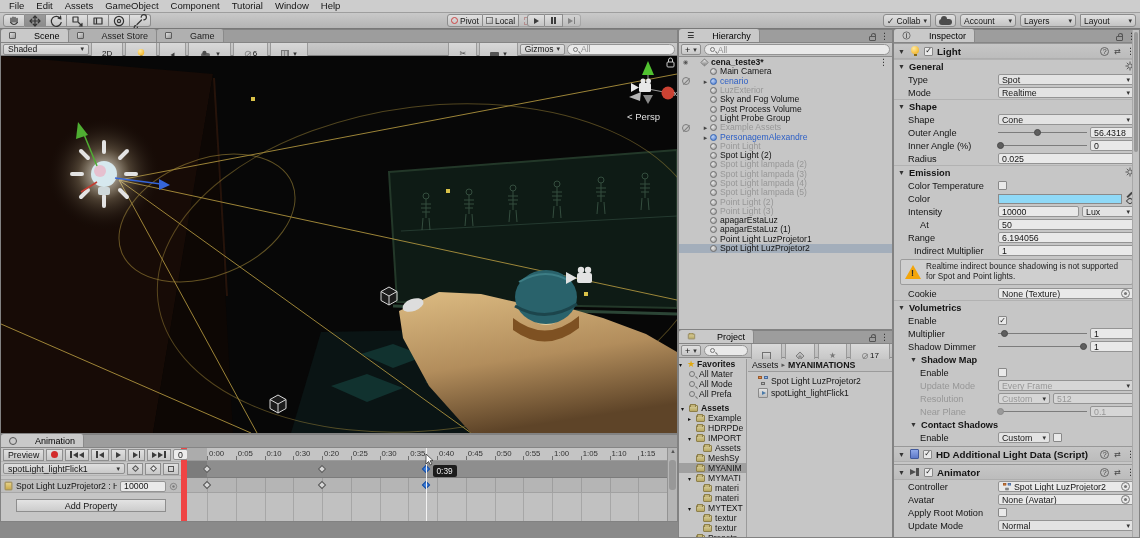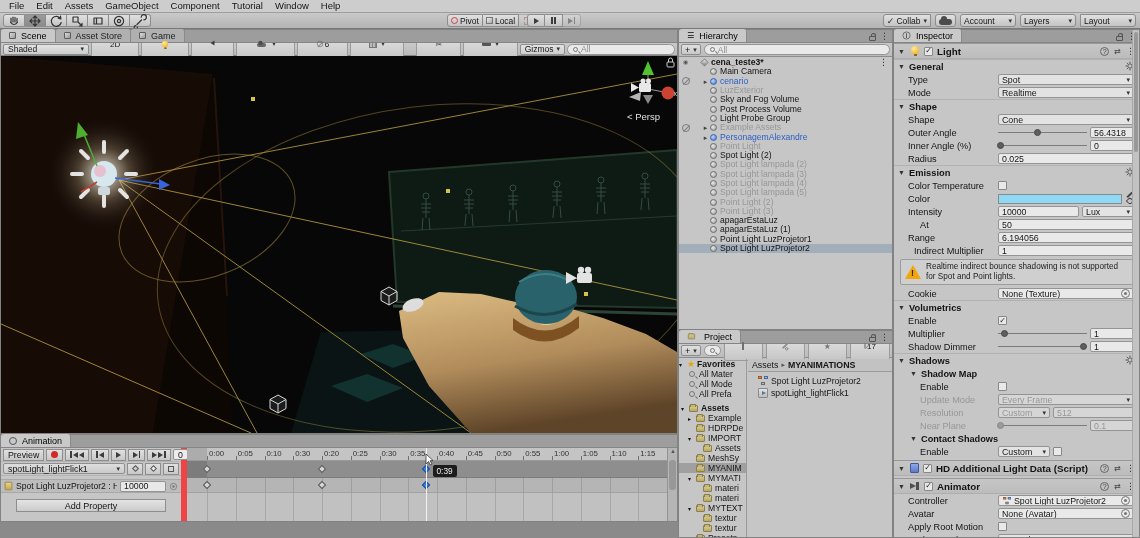--- a/index.html
+++ b/index.html
@@ -23,31 +23,31 @@
 .cloud{width:13px;height:6px;background:#4c4c4c;border-radius:6px;position:relative;margin-top:2px}
 .cloud:before{content:'';position:absolute;left:2px;top:-3px;width:6px;height:6px;border-radius:50%;background:#4c4c4c}
 .checkmark{color:#2a2a2a;font-size:9px;margin-right:2px}
 
 .tri-r{width:0;height:0;border-style:solid;border-width:3.5px 0 3.5px 5.5px;border-color:transparent transparent transparent #3c3c3c}
 .tri-l{width:0;height:0;border-style:solid;border-width:3.5px 5.5px 3.5px 0;border-color:transparent #3c3c3c transparent transparent}
 .vbar{width:1.7px;height:7px;background:#3c3c3c}
 .pausebars{display:flex;gap:1.6px}
 
 .tabbar{height:13px;background:#9d9d9d;display:flex;align-items:flex-end;border-bottom:1px solid #858585;position:relative}
-.tab{height:13px;padding:0 8px;font-size:9px;line-height:12px;background:#b0b0b0;border-right:1px solid #8a8a8a;border-radius:3px 3px 0 0;display:flex;align-items:center;gap:5px;color:#222}
+.tab{height:13px;padding:0 8px;font-size:9px;line-height:12px;background:#b0b0b0;border-right:1px solid #8a8a8a;border-radius:3px 3px 0 0;display:flex;align-items:center;gap:18px;color:#222}
 .tab.active{background:#c9c9c9;color:#000}
 .tabicon{width:7px;height:7px;border:1px solid #5c5c5c;border-radius:1px;background:linear-gradient(135deg,#ddd,#999)}
 .corner{position:absolute;right:3px;top:2px;display:flex;gap:4px;align-items:center}
 .kebab{font-size:9px;color:#333;line-height:9px}
 .lock{width:7px;height:5px;border:1px solid #555;border-radius:1px;position:relative;margin-top:3px}
 .lock:before{content:'';position:absolute;left:1px;top:-4px;width:3px;height:3px;border:1px solid #555;border-bottom:none;border-radius:3px 3px 0 0}
 
 #scene-toolbar{height:13px;background:linear-gradient(#c9c9c9,#bababa);border-bottom:1px solid #828282;display:flex;align-items:center;padding:0 2px;gap:2px}
 .sdd{height:11px;border:1px solid #8e8e8e;border-radius:2px;background:linear-gradient(#e3e3e3,#cdcdcd);display:flex;align-items:center;padding:0 4px;font-size:8.5px}
-.sicon{height:20px;min-width:15px;border:1px solid #9a9a9a;border-radius:2px;background:linear-gradient(#dcdcdc,#c6c6c6);display:flex;align-items:flex-start;justify-content:center;font-size:8px;padding:0 18px;gap:1px}
+.sicon{height:20px;min-width:15px;border:1px solid #9a9a9a;border-radius:2px;background:linear-gradient(#dcdcdc,#c6c6c6);display:flex;align-items:flex-end;justify-content:center;font-size:8px;padding:0 10px;gap:1px}
 .searchbox{height:11px;background:#e9e9e9;border:1px solid #949494;border-radius:7px;display:flex;align-items:center;padding:0 5px;gap:3px;color:#8b8b8b;font-size:8.5px}
 .mag{width:5px;height:5px;border:1px solid #777;border-radius:50%;position:relative;flex:none}
 .mag:before{content:'';position:absolute;left:4px;top:4px;width:3px;height:1px;background:#777;transform:rotate(45deg)}
 #viewport{position:relative;width:676px;height:377px;background:#060606;overflow:hidden}
 
 .ptoolbar{height:14px;background:linear-gradient(#c9c9c9,#bcbcbc);border-bottom:1px solid #8d8d8d;display:flex;align-items:center;padding:0 2px;gap:3px}
 .plusbtn{height:11px;border:1px solid #8e8e8e;border-radius:2px;background:linear-gradient(#e0e0e0,#c8c8c8);padding:0 3px;display:flex;align-items:center;font-size:9px}
 .hrow{display:flex;align-items:center;height:9.3px;font-size:8.6px;line-height:9px;white-space:nowrap;position:relative}
 .hrow .gut{width:13px;display:flex;justify-content:center;flex:none}
 .hrow .arr{width:9px;font-size:7px;color:#444;text-align:center;flex:none}
@@ -1013,37 +1013,20 @@
         <div class="irow">
           <span class="ilabel" style="left: 14px;">Shadow Dimmer</span>
           <div class="ictrl">
             <div class="slider">
               <div class="knob" style="left: calc(97% - 4px);"></div>
             </div>
             <div class="fld small">
               <span>1</span>
             </div>
           </div>
-        </div>
-        <div class="sect-head">
-          <span class="foldarr">▼</span>
-          <span>Shadows</span>
-          <span class="gear"><svg width="10" height="10" viewBox="0 0 10 10">
-              <circle cx="5" cy="5" r="2.2" fill="none" stroke="#555"></circle>
-              <g stroke="#555">
-                <line x1="5" y1="0.5" x2="5" y2="2"></line>
-                <line x1="5" y1="8" x2="5" y2="9.5"></line>
-                <line x1="0.5" y1="5" x2="2" y2="5"></line>
-                <line x1="8" y1="5" x2="9.5" y2="5"></line>
-                <line x1="1.8" y1="1.8" x2="2.9" y2="2.9"></line>
-                <line x1="7.1" y1="7.1" x2="8.2" y2="8.2"></line>
-                <line x1="1.8" y1="8.2" x2="2.9" y2="7.1"></line>
-                <line x1="7.1" y1="2.9" x2="8.2" y2="1.8"></line>
-              </g>
-            </svg></span>
         </div>
         <div class="sub-head">
           <span class="foldarr">▼</span>
           <span>Shadow Map</span>
         </div>
         <div class="irow">
           <span class="ilabel" style="left: 26px;">Enable</span>
           <div class="ictrl">
             <span class="cb"></span>
           </div>

